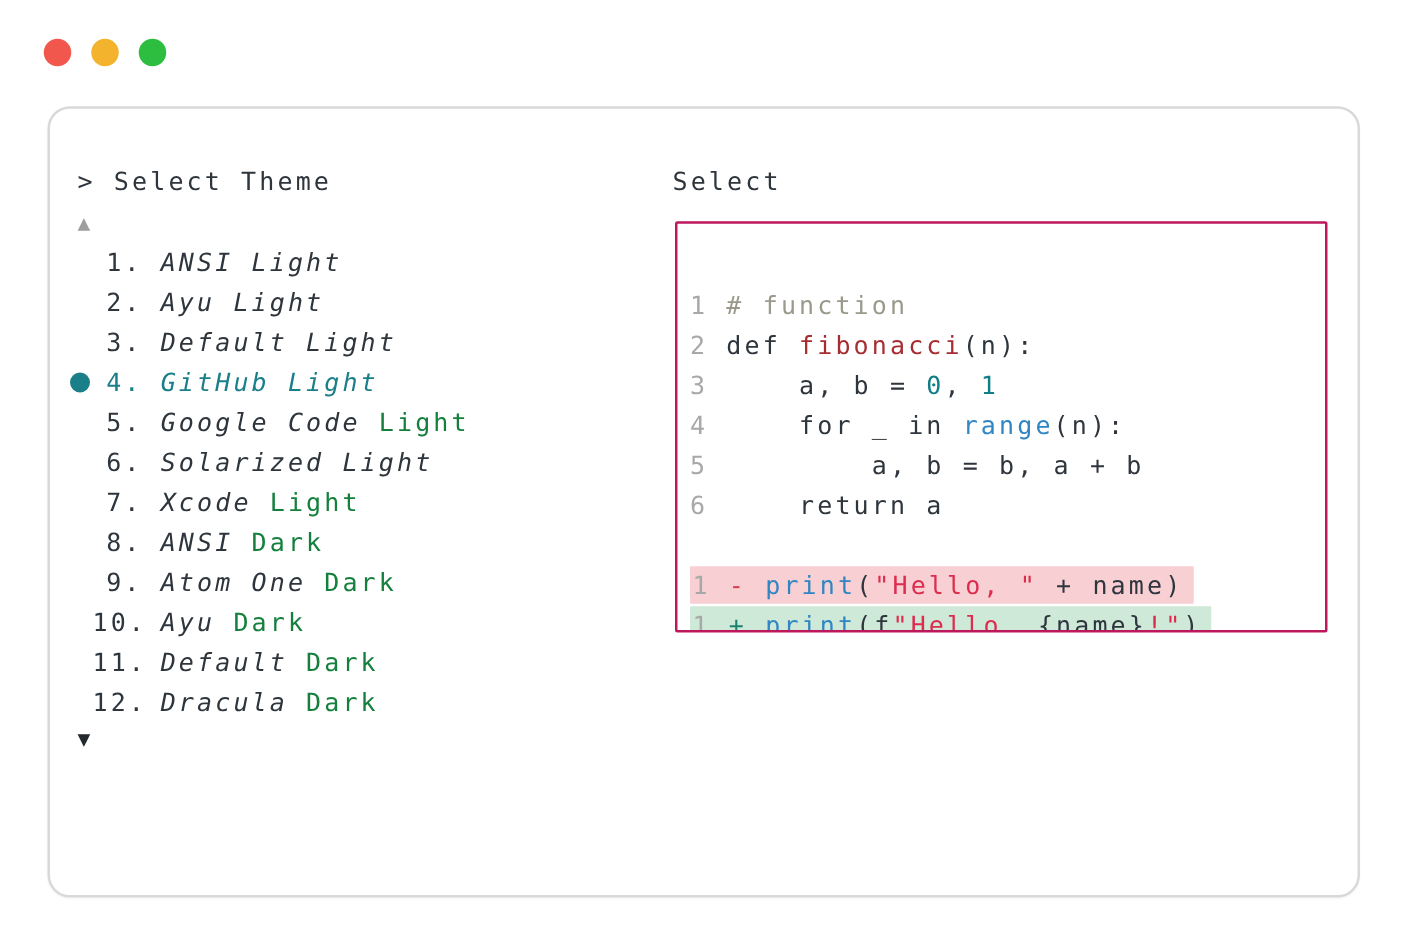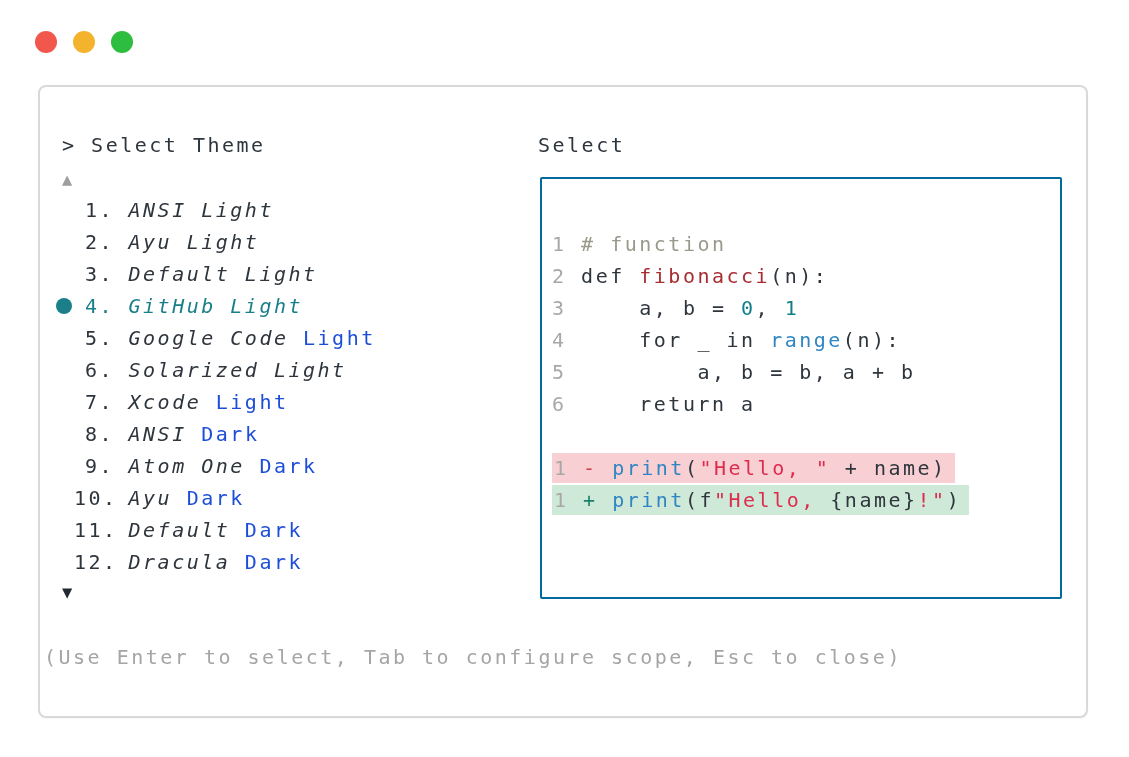--- a/index.html
+++ b/index.html
@@ -20,46 +20,46 @@
   *{margin:0;padding:0;box-sizing:border-box;}
   html,body{width:1129px;height:757px;background:#ffffff;overflow:hidden;}
   body{font-family:"DejaVu Sans Mono","Liberation Mono",monospace;color:var(--text);position:relative;}
 
   
   .traffic{position:absolute;left:35px;top:31px;display:flex;gap:16px;}
   .light{width:22px;height:22px;border-radius:50%;}
 
   
   .dialog{position:absolute;left:38px;top:85px;width:1050px;height:633px;
-    border:2px solid var(--border);border-radius:8px;background:#fff;
+    border:2px solid var(--border);border-radius:18px;background:#fff;
     box-shadow:0 1px 2px rgba(0,0,0,0.04);}
 
   .mono{font-size:20px;letter-spacing:2.5px;line-height:32px;white-space:pre;}
 
   .prompt-row{position:absolute;left:22px;top:42px;}
   .preview-label{position:absolute;left:498px;top:42px;}
 
   .scroll-icon{position:absolute;left:22px;font-size:17px;line-height:17px;letter-spacing:0;cursor:pointer;}
   .scroll-up{top:84px;color:#9e9e9e;}
   .scroll-down{top:497px;color:#23292f;}
 
   
   .theme-list{position:absolute;left:0;top:107px;width:470px;}
   .theme-item{display:flex;height:32px;line-height:32px;padding-left:14px;cursor:pointer;}
   .bullet{width:20px;position:relative;flex:0 0 20px;}
   .bullet.on::after{content:'';position:absolute;left:2px;top:50%;transform:translateY(-50%);
     width:16px;height:16px;border-radius:50%;background:var(--teal);}
   .num{width:40px;flex:0 0 40px;text-align:right;color:var(--text);}
   .name{color:var(--text);font-style:italic;}
-  .suffix{color:#1d4ed8;}
+  .suffix{color:#15803d;}
   .theme-item.selected .num,.theme-item.selected .name{color:var(--teal);}
 
   
-  .preview-box{position:absolute;left:500px;top:90px;width:522px;height:422px;
-    border:2px solid #0369a1;border-radius:2px;background:#fff;overflow:hidden;}
+  .preview-box{position:absolute;left:500px;top:90px;width:522px;height:329px;
+    border:2px solid #be185d;border-radius:2px;background:#fff;overflow:hidden;}
   .code{padding:49px 0 0 10px;}
   .code-line{height:32px;line-height:32px;}
   .ln{color:var(--muted);}
   .hl{display:inline-block;height:30px;line-height:30px;vertical-align:top;margin-top:1px;
     padding:0 8px 0 2px;border-radius:1px;}
   .hl.removed{background:var(--removed-bg);}
   .hl.added{background:var(--added-bg);}
   .tk-text{color:var(--text);}
   .tk-comment{color:var(--comment);}
   .tk-func{color:var(--func-red);}
@@ -89,14 +89,13 @@
   <div class="scroll-icon scroll-up">▲</div>
 
   <div class="mono theme-list"><div class="theme-item"><span class="bullet"></span><span class="num">1.</span><span class="name"> ANSI Light</span></div><div class="theme-item"><span class="bullet"></span><span class="num">2.</span><span class="name"> Ayu Light</span></div><div class="theme-item"><span class="bullet"></span><span class="num">3.</span><span class="name"> Default Light</span></div><div class="theme-item selected"><span class="bullet on"></span><span class="num">4.</span><span class="name"> GitHub Light</span></div><div class="theme-item"><span class="bullet"></span><span class="num">5.</span><span class="name"> Google Code</span><span class="suffix"> Light</span></div><div class="theme-item"><span class="bullet"></span><span class="num">6.</span><span class="name"> Solarized Light</span></div><div class="theme-item"><span class="bullet"></span><span class="num">7.</span><span class="name"> Xcode</span><span class="suffix"> Light</span></div><div class="theme-item"><span class="bullet"></span><span class="num">8.</span><span class="name"> ANSI</span><span class="suffix"> Dark</span></div><div class="theme-item"><span class="bullet"></span><span class="num">9.</span><span class="name"> Atom One</span><span class="suffix"> Dark</span></div><div class="theme-item"><span class="bullet"></span><span class="num">10.</span><span class="name"> Ayu</span><span class="suffix"> Dark</span></div><div class="theme-item"><span class="bullet"></span><span class="num">11.</span><span class="name"> Default</span><span class="suffix"> Dark</span></div><div class="theme-item"><span class="bullet"></span><span class="num">12.</span><span class="name"> Dracula</span><span class="suffix"> Dark</span></div></div>
 
   <div class="scroll-icon scroll-down">▼</div>
 
   <div class="preview-box">
     <div class="mono code"><div class="code-line"><span class=""><span class="ln">1 </span><span class="tk-comment"># function</span></span></div><div class="code-line"><span class=""><span class="ln">2 </span><span class="tk-text">def </span><span class="tk-func">fibonacci</span><span class="tk-text">(n):</span></span></div><div class="code-line"><span class=""><span class="ln">3 </span><span class="tk-text">    a, b = </span><span class="tk-number">0</span><span class="tk-text">, </span><span class="tk-number">1</span></span></div><div class="code-line"><span class=""><span class="ln">4 </span><span class="tk-text">    for _ in </span><span class="tk-builtin">range</span><span class="tk-text">(n):</span></span></div><div class="code-line"><span class=""><span class="ln">5 </span><span class="tk-text">        a, b = b, a + b</span></span></div><div class="code-line"><span class=""><span class="ln">6 </span><span class="tk-text">    return a</span></span></div><div class="code-line"><span class=""><span class="ln"></span></span></div><div class="code-line"><span class="hl removed"><span class="ln">1 </span><span class="tk-minus">- </span><span class="tk-builtin">print</span><span class="tk-text">(</span><span class="tk-string">"Hello, "</span><span class="tk-text"> + name)</span></span></div><div class="code-line"><span class="hl added"><span class="ln">1 </span><span class="tk-plus">+ </span><span class="tk-builtin">print</span><span class="tk-text">(f</span><span class="tk-string">"Hello, </span><span class="tk-text">{name}</span><span class="tk-string">!"</span><span class="tk-text">)</span></span></div></div>
   </div>
 
-  <div class="mono hint">(Use Enter to select, Tab to configure scope, Esc to close)</div>
 </div>
 
 </body></html>

